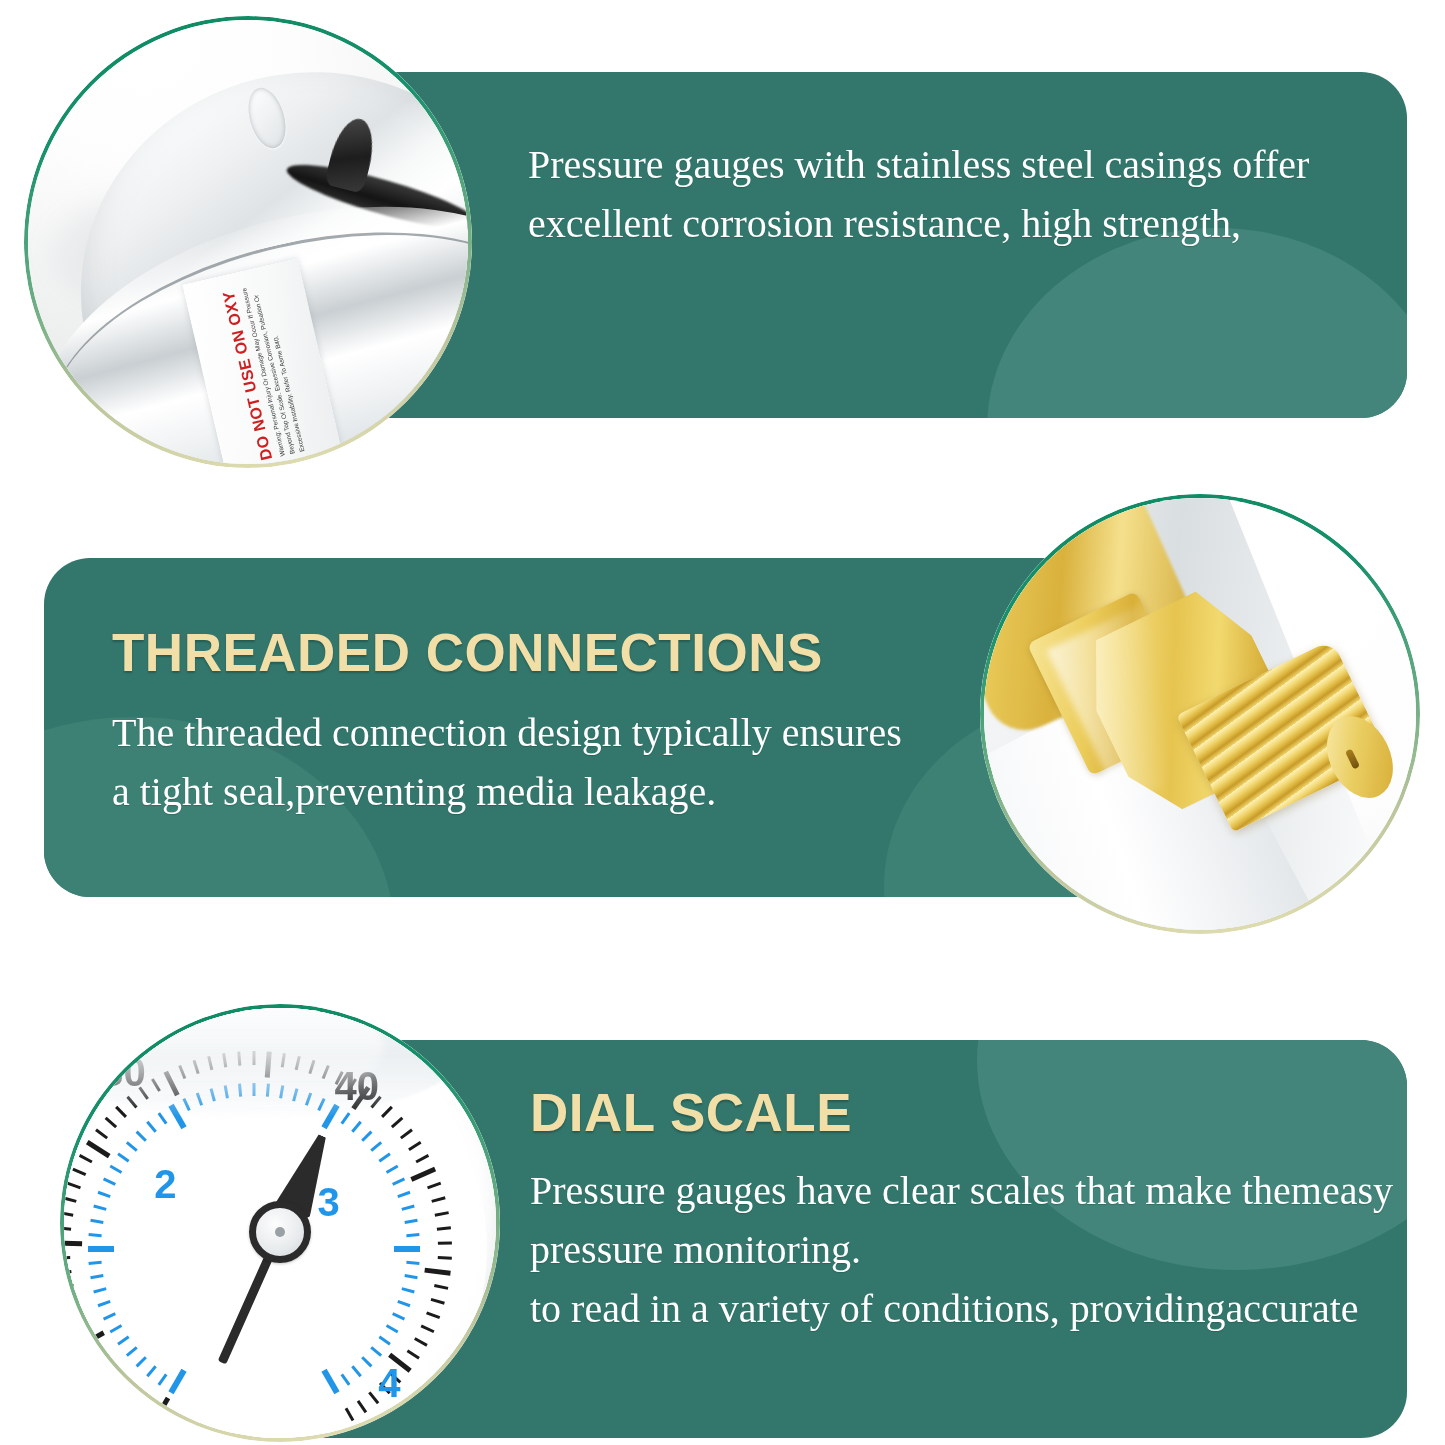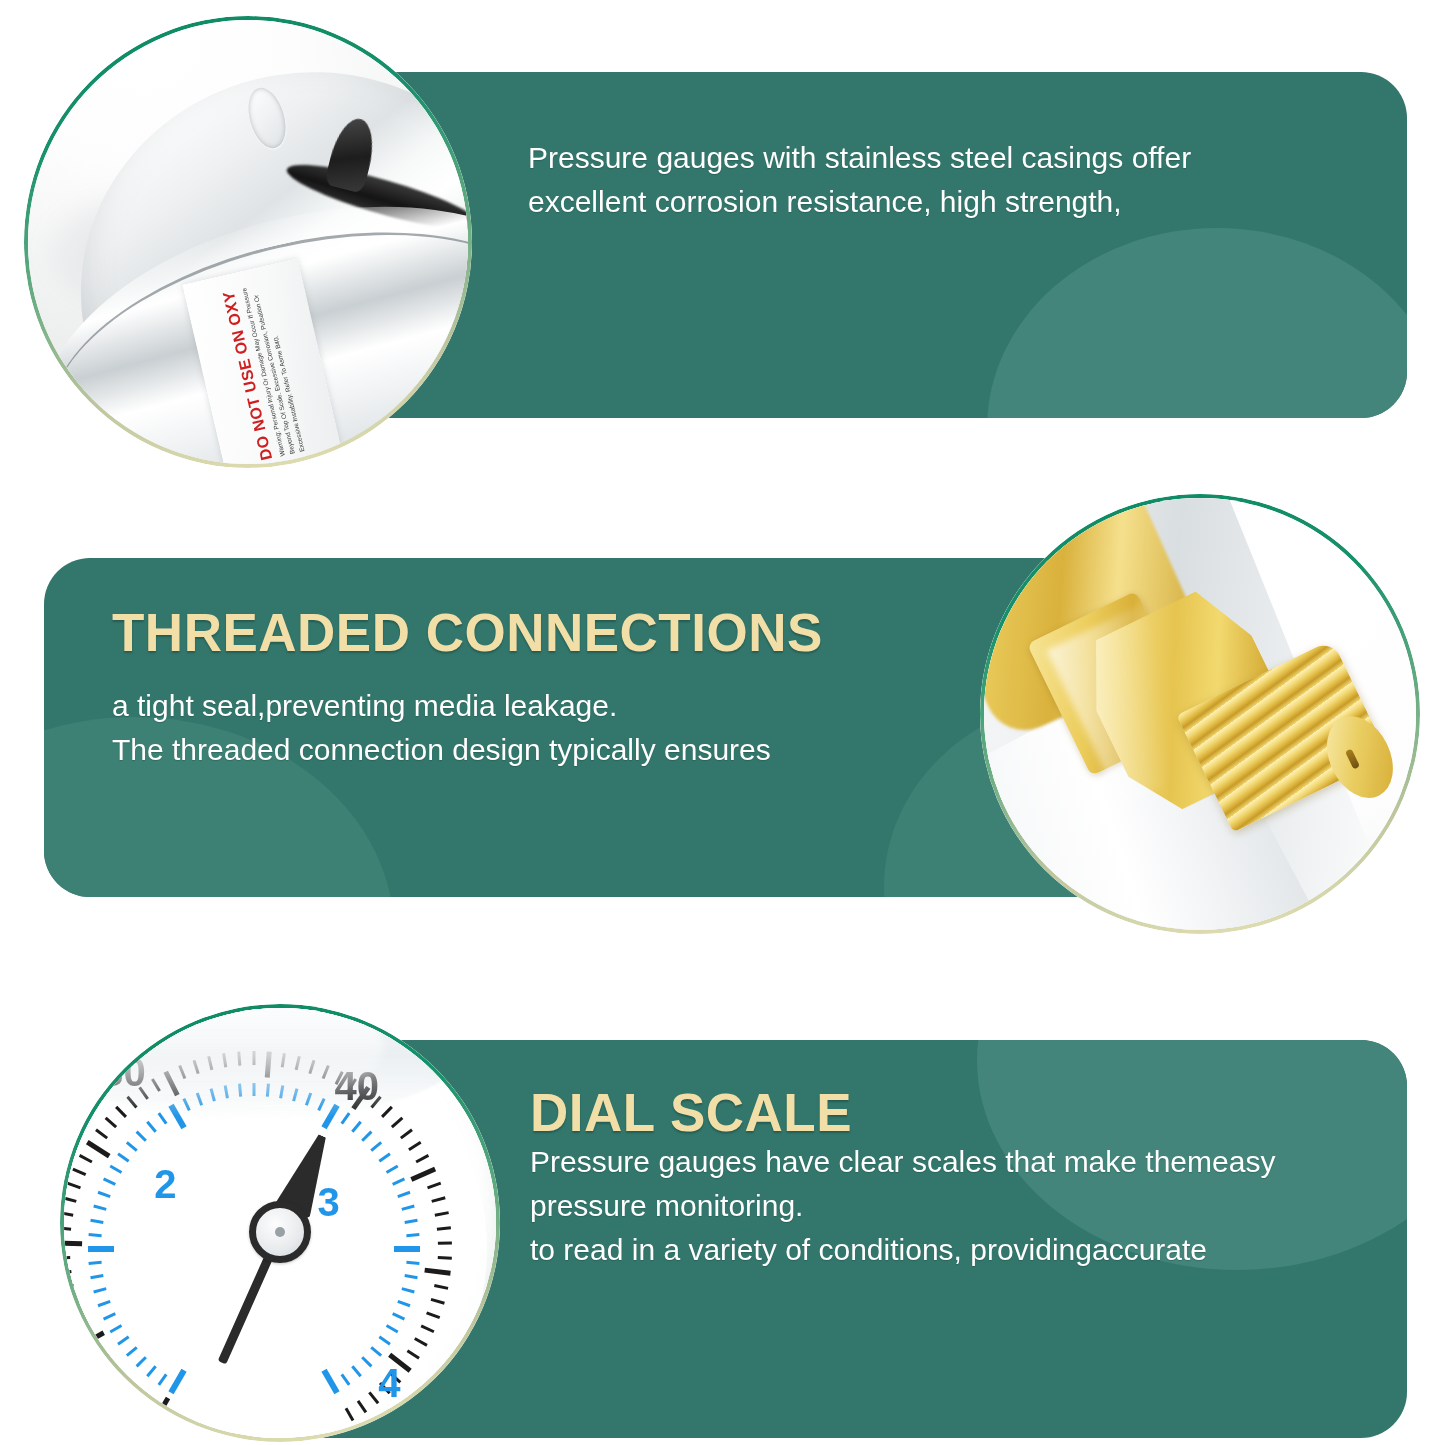--- a/index.html
+++ b/index.html
@@ -32,24 +32,25 @@
     color:#f2dfa8;
     font-weight:bold;
     letter-spacing:.5px;
     line-height:1.02;
     white-space:nowrap;
     text-shadow:0 2px 2px rgba(20,60,54,.45);
     font-family:"Liberation Sans", sans-serif;
   }
   .pbody{
     color:#ffffff;
-    font-size:30px;
+    font-size:40px;
     line-height:1.47;
     font-weight:400;
     text-shadow:0 1px 1px rgba(20,60,54,.30);
+    font-family:Liberation Serif, serif;
   }
   .pbody div{ white-space:nowrap; }
 
   
   .medallion{
     position:absolute;
     border-radius:50%;
     overflow:hidden;
     z-index:5;
     background:#ffffff;
@@ -346,25 +347,25 @@
           <span class="warn-head">DO NOT USE ON OXY</span>
           <span class="warn-sub">Warning: Personal Injury Or Damage May Occur If Pressure Beyond Top Of Scale. Excessive Corrosion, Pulsation Or Excessive Instability. Refer To Asme B40.</span>
         </div>
       </div>
     </div>
   </div>
 
   <div class="panel" style="left:44px; top:558px; width:1140px; height:339px;">
     <div class="blob b2" style="left:-170px; bottom:-250px; width:520px; height:430px;"></div>
     <div class="blob b2" style="right:-120px; bottom:-180px; width:420px; height:380px;"></div>
-    <div class="panel-inner" style="padding:48px 0 0 68px;">
+    <div class="panel-inner" style="padding:68px 0 0 68px;">
       <div class="ptitle" style="font-size:53px;">THREADED CONNECTIONS</div>
       <div class="pbody" style="margin-top:24px;">
+        <div>The threaded connection design typically ensures</div>
         <div>a tight seal,preventing media leakage.</div>
-        <div>The threaded connection design typically ensures</div>
       </div>
     </div>
   </div>
 
   <div class="medallion" style="left:980px; top:494px; width:440px; height:440px;">
     <div class="med-ring"></div>
     <div class="med-face">
       <div class="brass-bg"></div>
       <div class="brass-plate"></div>
       <div class="brass-plate2"></div>
@@ -375,21 +376,21 @@
       <div class="brass-cap"></div>
       <div class="brass-hole"></div>
       <div class="brass-shine"></div>
     </div>
   </div>
 
   <div class="panel" style="left:264px; top:1040px; width:1143px; height:398px;">
     <div class="blob" style="right:-90px; top:-190px; width:520px; height:420px;"></div>
     <div class="panel-inner" style="padding:46px 0 0 266px;">
       <div class="ptitle" style="font-size:53px;">DIAL SCALE</div>
-      <div class="pbody" style="">
+      <div class="pbody" style="margin-top:22px;">
         <div>Pressure gauges have clear scales that make themeasy</div>
         <div>pressure monitoring.</div>
         <div>to read in a variety of conditions, providingaccurate</div>
       </div>
     </div>
   </div>
 
   <div class="medallion" style="left:60px; top:1004px; width:440px; height:438px;">
     <div class="med-ring"></div>
     <div class="med-face">

